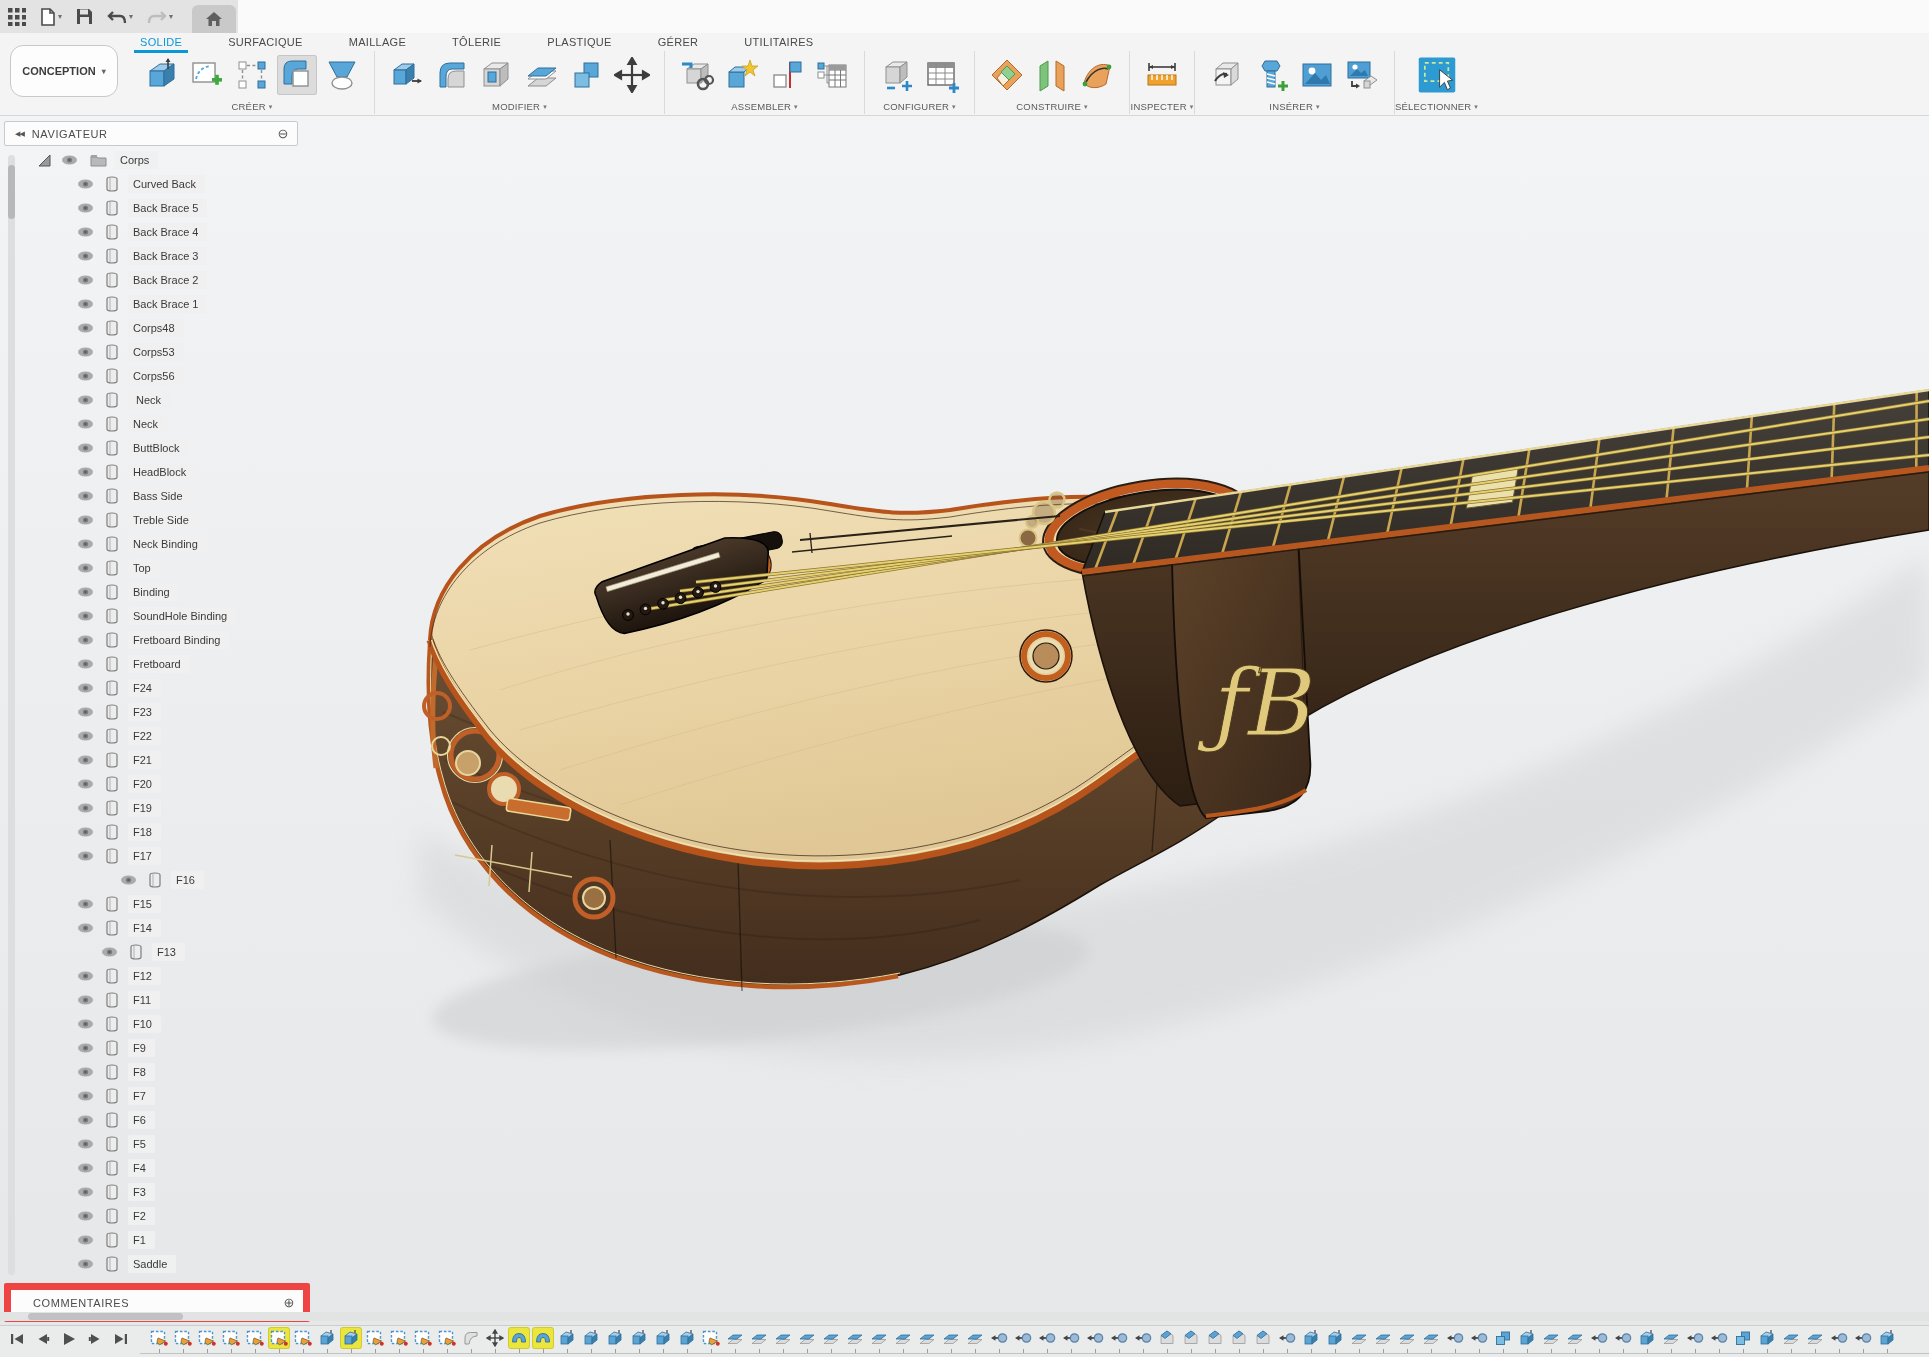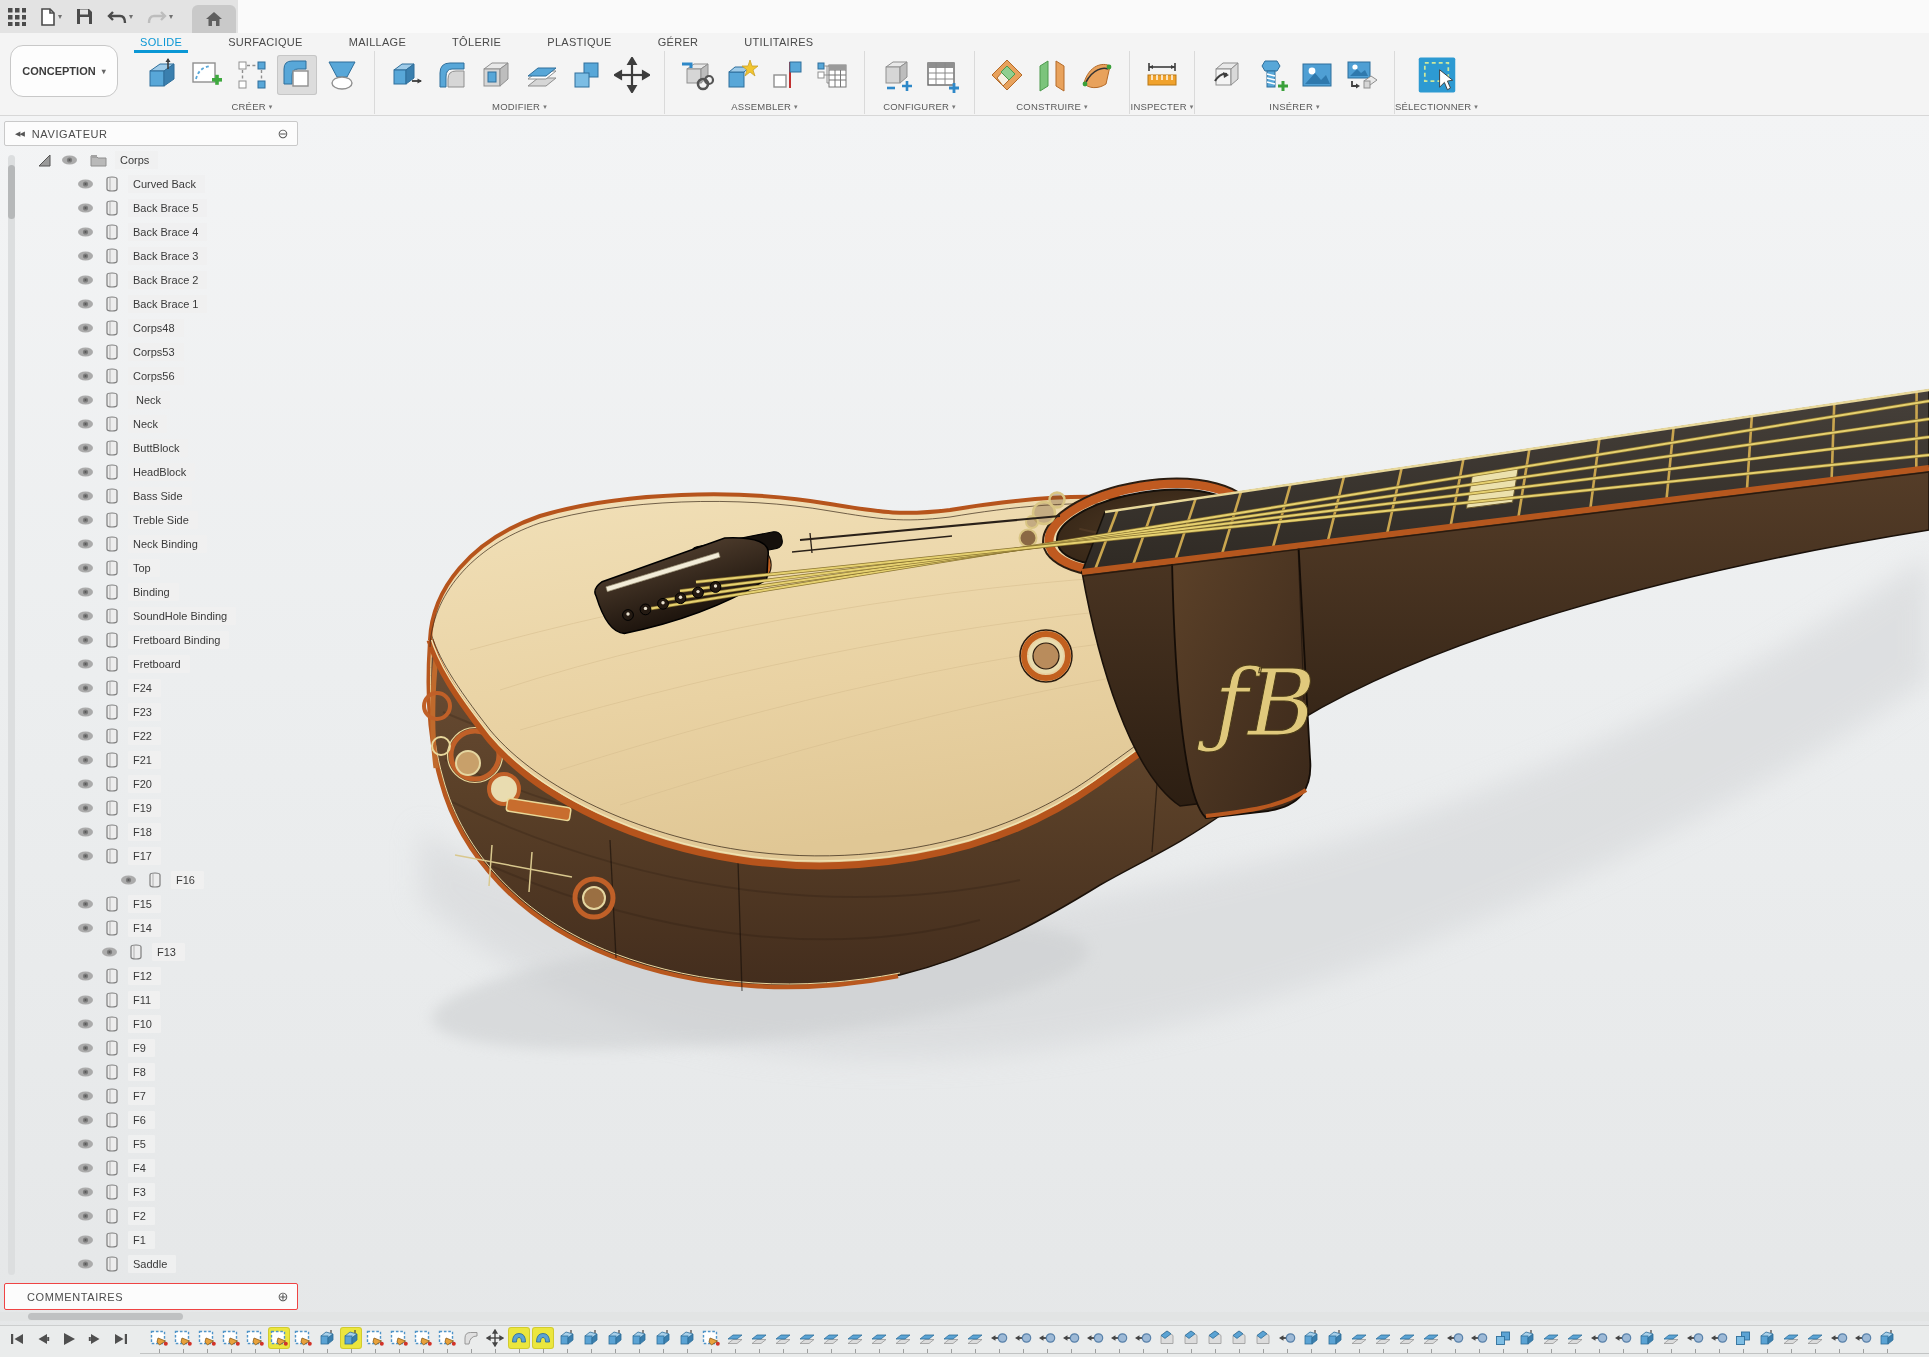--- a/index.html
+++ b/index.html
@@ -51,21 +51,21 @@
   #nav-header .minus{margin-left:auto;margin-right:8px;font-size:13px;color:#555;cursor:pointer;}
   #nav-scroll-track{position:absolute;left:8px;top:40px;width:7px;height:1120px;background:#dcdedf;border-radius:4px;}
   #nav-scroll-thumb{position:absolute;left:8px;top:50px;width:7px;height:54px;background:#b6b8b9;border-radius:4px;cursor:pointer;}
   #tree{position:absolute;left:0;top:33px;width:320px;}
   .trow{height:24px;display:flex;align-items:center;cursor:pointer;}
   .trow .tlabel{font-size:11px;color:#3a3a3a;background:rgba(240,240,240,.92);
      padding:3px 9px 3px 5px;border-radius:1px;white-space:pre;}
   .ticon{display:inline-flex;align-items:center;justify-content:center;}
   
   #comments-bar{position:absolute;left:4px;top:1283px;width:292px;height:25px;background:#fcfcfc;
-     border:1px solid #ef4444;border-radius:2px;display:flex;align-items:center;z-index:6;
+     border:7px solid #ef4444;border-radius:2px;display:flex;align-items:center;z-index:6;
      font-size:11px;color:#4c4c4c;letter-spacing:.6px;}
   #comments-bar .title{margin-left:22px;}
   #comments-bar .plus{margin-left:auto;margin-right:8px;font-size:13px;color:#555;cursor:pointer;}
   
   #tl-scroll{position:absolute;left:0;top:1312px;width:1929px;height:9px;background:#e2e4e4;z-index:6;}
   #tl-scroll .thumb{position:absolute;left:28px;top:1px;width:155px;height:7px;background:#bfc1c2;border-radius:4px;cursor:pointer;}
   #timeline{position:absolute;left:0;top:1325px;width:1929px;height:32px;background:#eaecec;
             border-top:1px solid #cccece;z-index:6;}
   #tl-playback{position:absolute;left:8px;top:4px;display:flex;gap:8px;align-items:center;}
   .tl-pbtn{width:18px;height:18px;display:flex;align-items:center;justify-content:center;cursor:pointer;}

